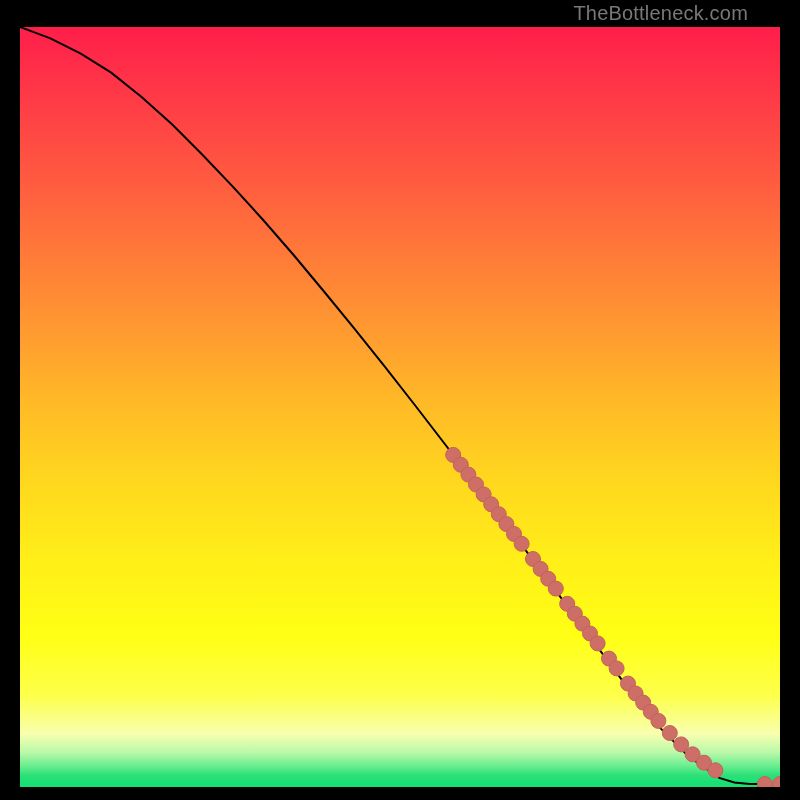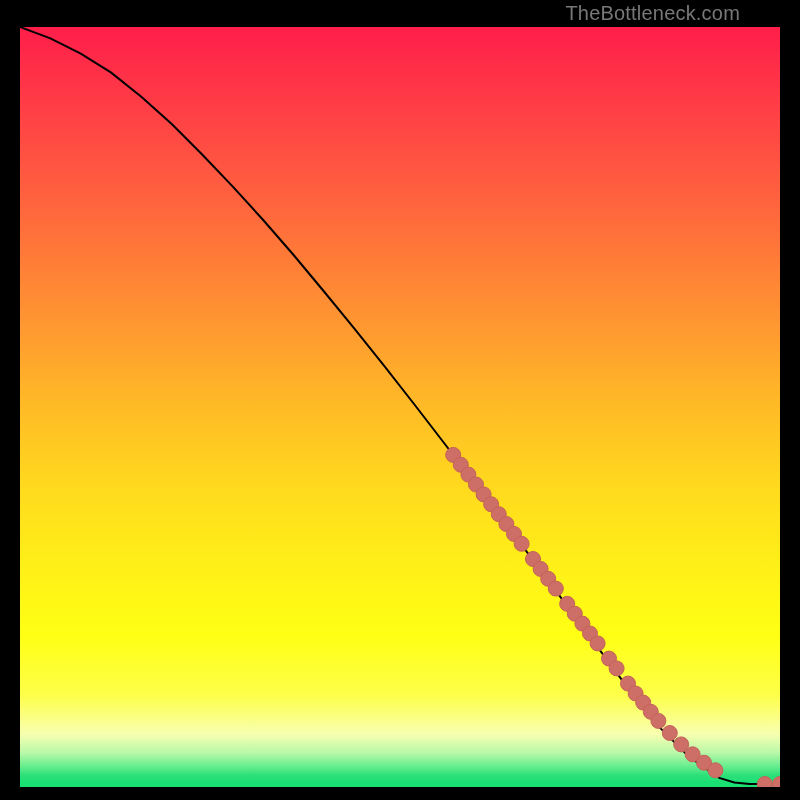--- a/index.html
+++ b/index.html
@@ -9,20 +9,21 @@
     height: 800px;
     background: #000;
     overflow: hidden;
     font-family: Arial, Helvetica, sans-serif;
   }
   .stage {
     position: relative;
     width: 760px;
     height: 800px;
     background: #000;
+    padding-left: 8px;
   }
   .watermark {
     position: absolute;
     top: 2px;
     right: 20px;
     color: #787878;
     font-size: 20px;
     font-weight: 500;
     letter-spacing: 0.2px;
     z-index: 10;

